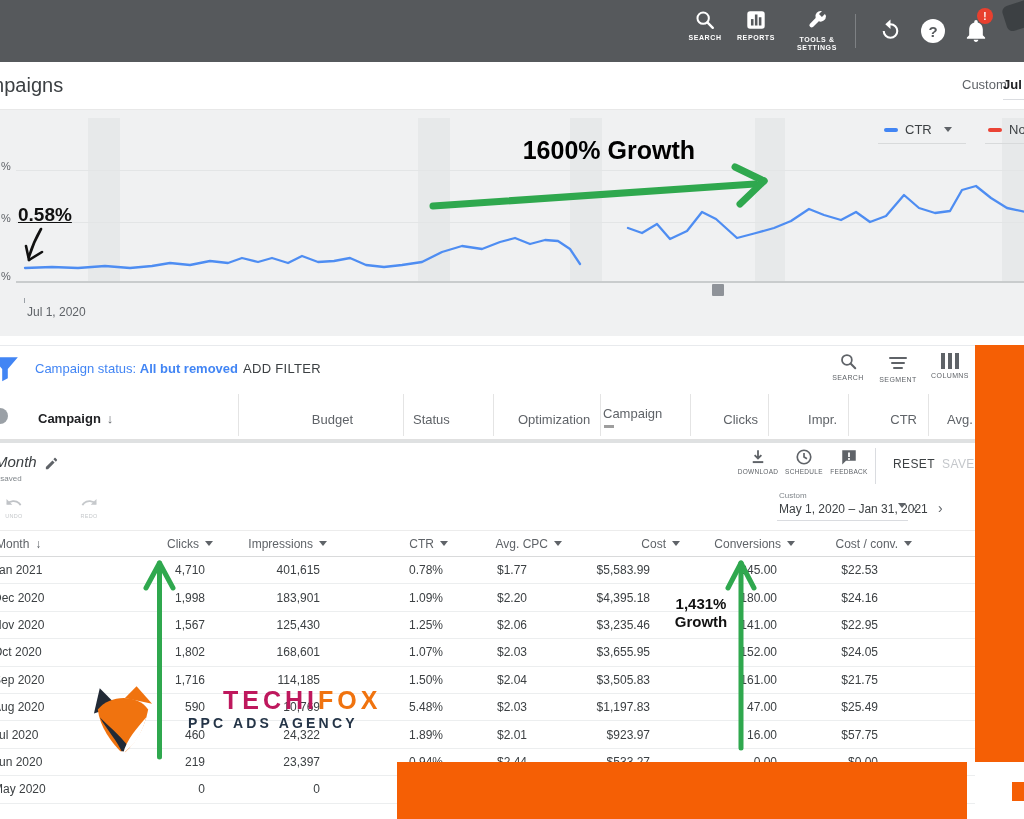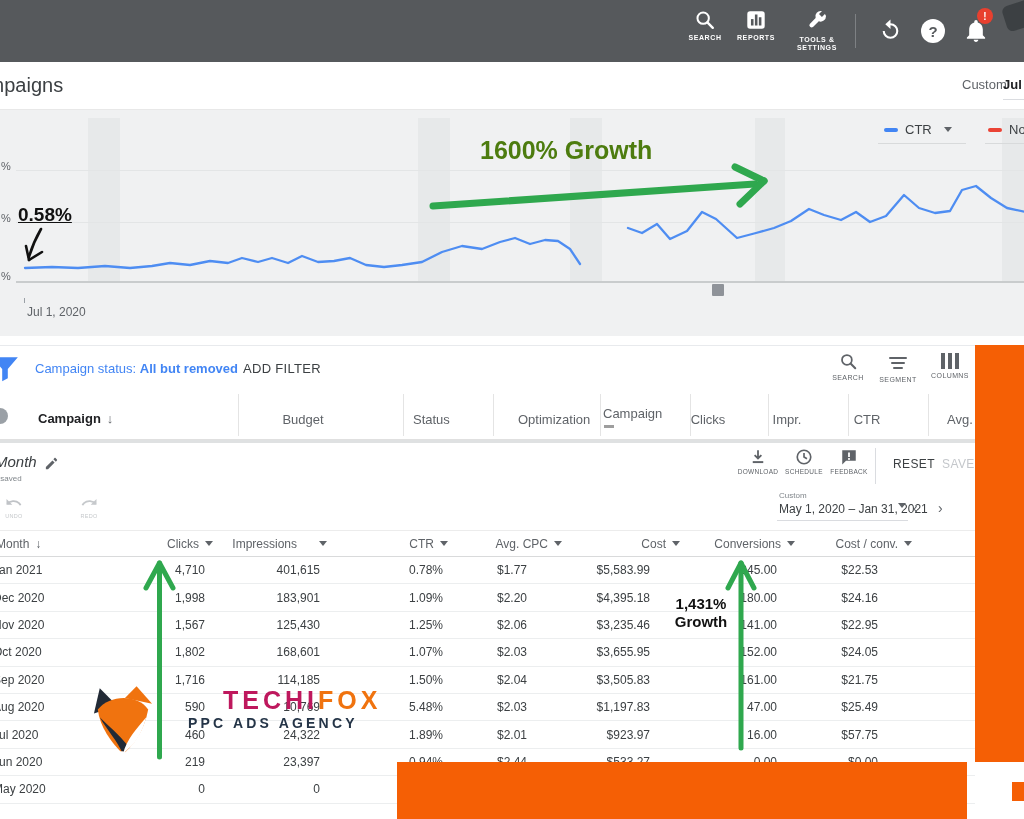--- a/index.html
+++ b/index.html
@@ -29,42 +29,42 @@
   .band{position:absolute;top:8px;bottom:55px;background:#e7e9ea;}
   .gridline{position:absolute;left:16px;right:0;height:1px;background:#e3e5e6;}
   .axisline{position:absolute;left:16px;right:0;top:171px;height:2px;background:#c9cccd;}
   .ytick{position:absolute;left:1px;font-size:11px;color:#5f6368;}
   .legend-item{position:absolute;top:12px;display:flex;align-items:center;cursor:pointer;}
   .pill{width:14px;height:4px;border-radius:2px;margin-right:7px;}
   .legend-txt{font-size:13px;color:#3c4043;white-space:nowrap;}
   .caret{width:0;height:0;border-left:4px solid transparent;border-right:4px solid transparent;border-top:5px solid #5f6368;margin-left:12px;}
   .legend-line{position:absolute;top:33px;height:1px;background:#d8dadb;}
   .ann-start{position:absolute;left:18px;top:94px;font-size:19px;font-weight:700;color:#111;text-decoration:underline;}
-  .ann-growth{position:absolute;left:480px;top:26px;width:215px;text-align:left;font-size:25px;font-weight:700;color:#4d7c0f;}
+  .ann-growth{position:absolute;left:480px;top:26px;width:215px;text-align:right;font-size:25px;font-weight:700;color:#000000;}
   .xfirst{position:absolute;left:27px;top:195px;font-size:12px;color:#5f6368;}
   .xtick{position:absolute;left:24px;top:188px;width:1px;height:5px;background:#9aa0a6;}
   .handle{position:absolute;left:712px;top:174px;width:12px;height:12px;background:#8f9399;border-radius:1px;cursor:grab;}
 
   
   .filterbar{position:absolute;left:0;top:345px;width:1024px;height:47px;background:#fff;border-top:1px solid #e8eaed;}
   .fstatus{position:absolute;left:35px;top:15px;font-size:13px;color:#4285f4;}
   .fstatus b{font-weight:700;}
   .addfilter{position:absolute;left:243px;top:15px;font-size:13px;font-weight:500;letter-spacing:.3px;color:#3c4043;cursor:pointer;}
   .tool-group{position:absolute;top:6px;display:flex;flex-direction:column;align-items:center;color:#5f6368;cursor:pointer;}
   .tool-label{font-size:7px;letter-spacing:.4px;margin-top:3px;}
   .seg-icon i{display:block;height:2.5px;background:#5f6368;border-radius:1px;margin:2.5px auto;}
   .col-icon{display:flex;gap:2.5px;}
   .col-icon i{display:block;width:4.5px;height:16px;background:#5f6368;}
 
   
   .colshdr{position:absolute;left:0;top:392px;width:1024px;height:48px;background:#fff;border-bottom:1px solid #e0e0e0;}
   .vdiv{position:absolute;top:2px;height:42px;width:1px;background:#e4e4e4;}
   .chk-circle{position:absolute;left:-8px;top:16px;width:16px;height:16px;border-radius:50%;background:#9aa0a6;}
   .colhead{position:absolute;font-size:13px;color:#5f6368;top:20px;}
-  .colhead.num{text-align:center;}
+  .colhead.num{text-align:right;}
   .campaign-main{position:absolute;left:38px;top:19px;font-size:13px;font-weight:700;color:#202124;}
   .sorticon{color:#5f6368;font-weight:400;margin-left:6px;}
 
   
   .reportband{position:absolute;left:0;top:440px;width:975px;height:3px;background:#dfe1e2;}
   .report-title{position:absolute;left:-5px;top:453px;font-size:15px;font-style:italic;color:#3c4043;}
   .report-sub{position:absolute;left:-10px;top:474px;font-size:8px;color:#80868b;}
   .pencil{position:absolute;left:44px;top:456px;cursor:pointer;}
   .mini-group{position:absolute;top:448px;display:flex;flex-direction:column;align-items:center;color:#5f6368;cursor:pointer;}
   .mini-label{font-size:6.5px;letter-spacing:.3px;margin-top:2px;}
@@ -311,21 +311,21 @@
   <div class="t-topline"></div>
   <div class="thead">
     <div class="th th-month" style="left:-4px;width:90px;">
       <span>Month</span>
       <span class="sorticon" style="font-size:12px;">↓</span>
     </div>
     <div class="th" style="left:113px;width:100px;">
         <span>Clicks</span>
         <span class="caret"></span>
       </div>
-    <div class="th" style="left:227px;width:100px;gap:16px;">
+    <div class="th" style="left:227px;width:100px;">
         <span>Impressions</span>
         <span class="caret"></span>
       </div>
     <div class="th" style="left:348px;width:100px;">
         <span>CTR</span>
         <span class="caret"></span>
       </div>
     <div class="th" style="left:462px;width:100px;">
         <span>Avg. CPC</span>
         <span class="caret"></span>

